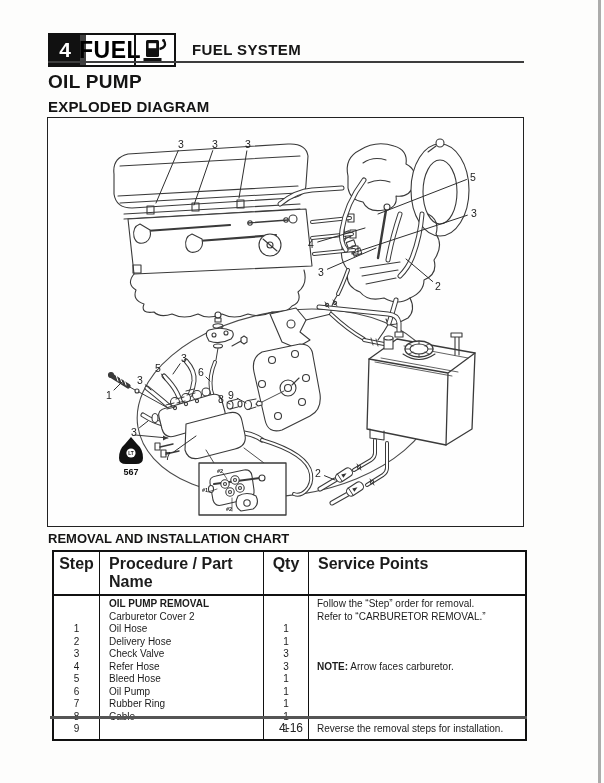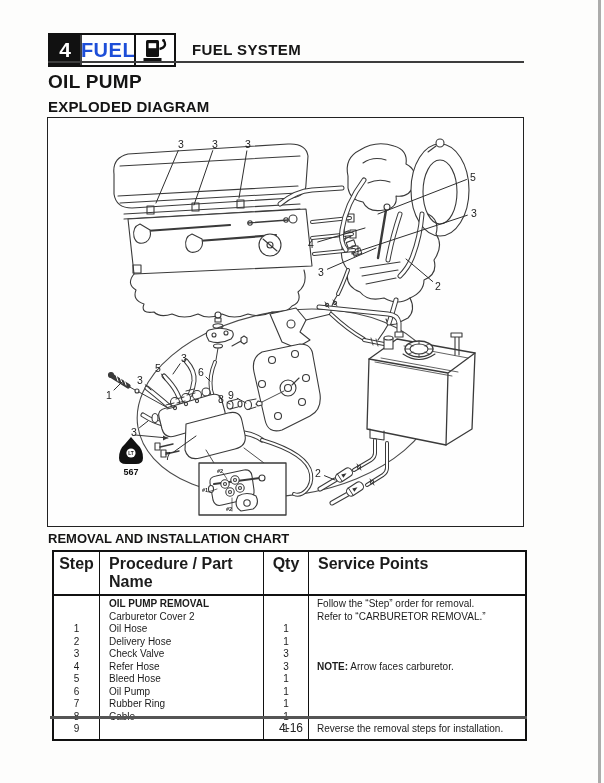--- a/index.html
+++ b/index.html
@@ -4,21 +4,21 @@
 <style>
   html,body{margin:0;padding:0;background:#e8e8e8;}
   .page{position:relative;width:604px;height:783px;background:#fdfdfc;overflow:hidden;
         font-family:"Liberation Sans", sans-serif;color:#1c1c1c;}
   .scan-edge{position:absolute;top:0;left:598px;width:3px;height:100%;background:#909090;opacity:.75;}
 
   
   .badge{position:absolute;left:48px;top:33px;height:30px;display:flex;border:2px solid #111;background:#fff;}
   .badge .cell{display:flex;align-items:center;justify-content:center;height:100%;box-sizing:border-box;}
   .badge .num{width:30px;background:#111;color:#fff;font-weight:bold;font-size:21px;}
-  .badge .lbl{width:54px;border-left:2px solid #404040;font-weight:bold;font-size:20px;letter-spacing:.5px;color:#1d4ed8;}
+  .badge .lbl{width:54px;border-left:6px solid #404040;font-weight:bold;font-size:23px;letter-spacing:.5px;color:#000000;}
   .badge .ico{width:40px;border-left:2px solid #111;}
   .section-title{position:absolute;left:192px;top:41px;font-weight:bold;font-size:15px;letter-spacing:.4px;color:#161616;}
   .header-rule{position:absolute;left:48px;top:61px;width:476px;height:2px;background:#3d3d3d;}
 
   .page-title{position:absolute;left:48px;top:71px;font-weight:bold;font-size:19px;letter-spacing:.3px;color:#141414;}
   .page-subtitle{position:absolute;left:48px;top:98px;font-weight:bold;font-size:15px;letter-spacing:.2px;color:#141414;}
 
   .frame{position:absolute;left:47px;top:117px;width:477px;height:410px;border:1.5px solid #222;box-sizing:border-box;background:#fefefe;}
   .frame svg{position:absolute;left:0;top:0;}
 

